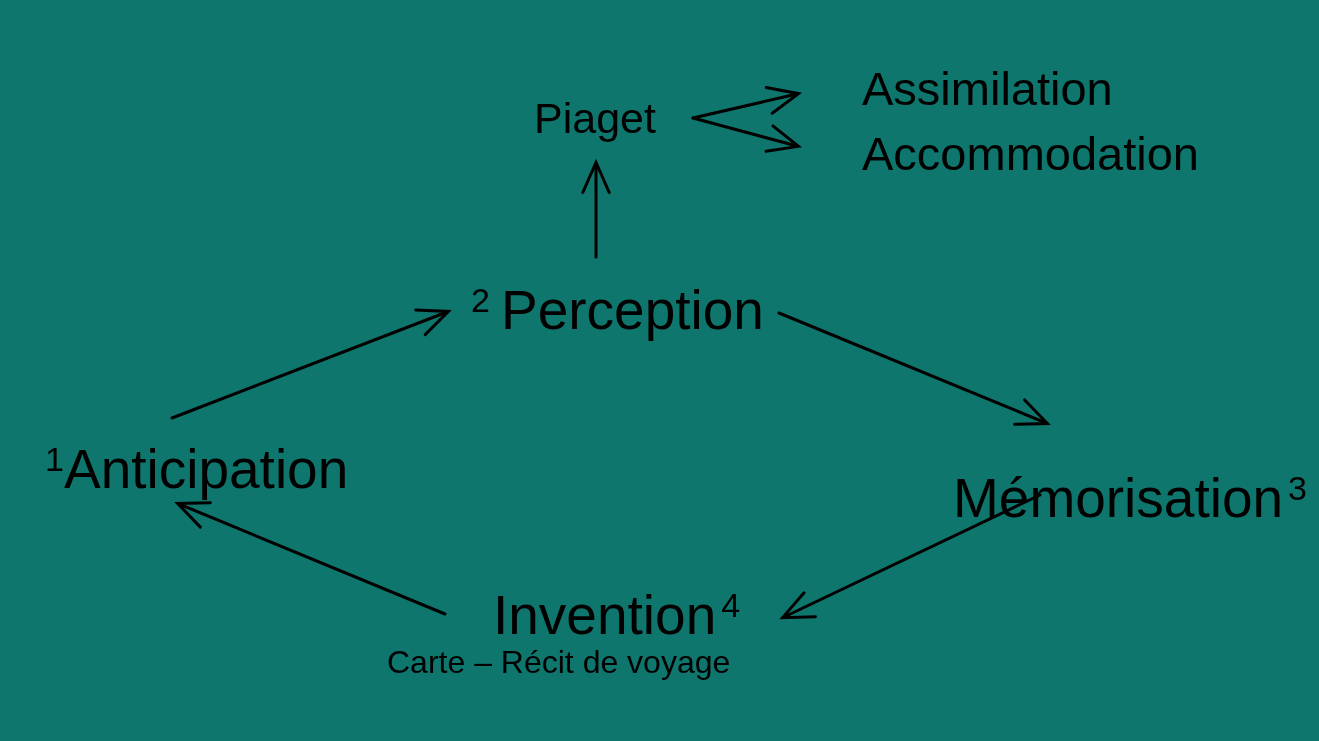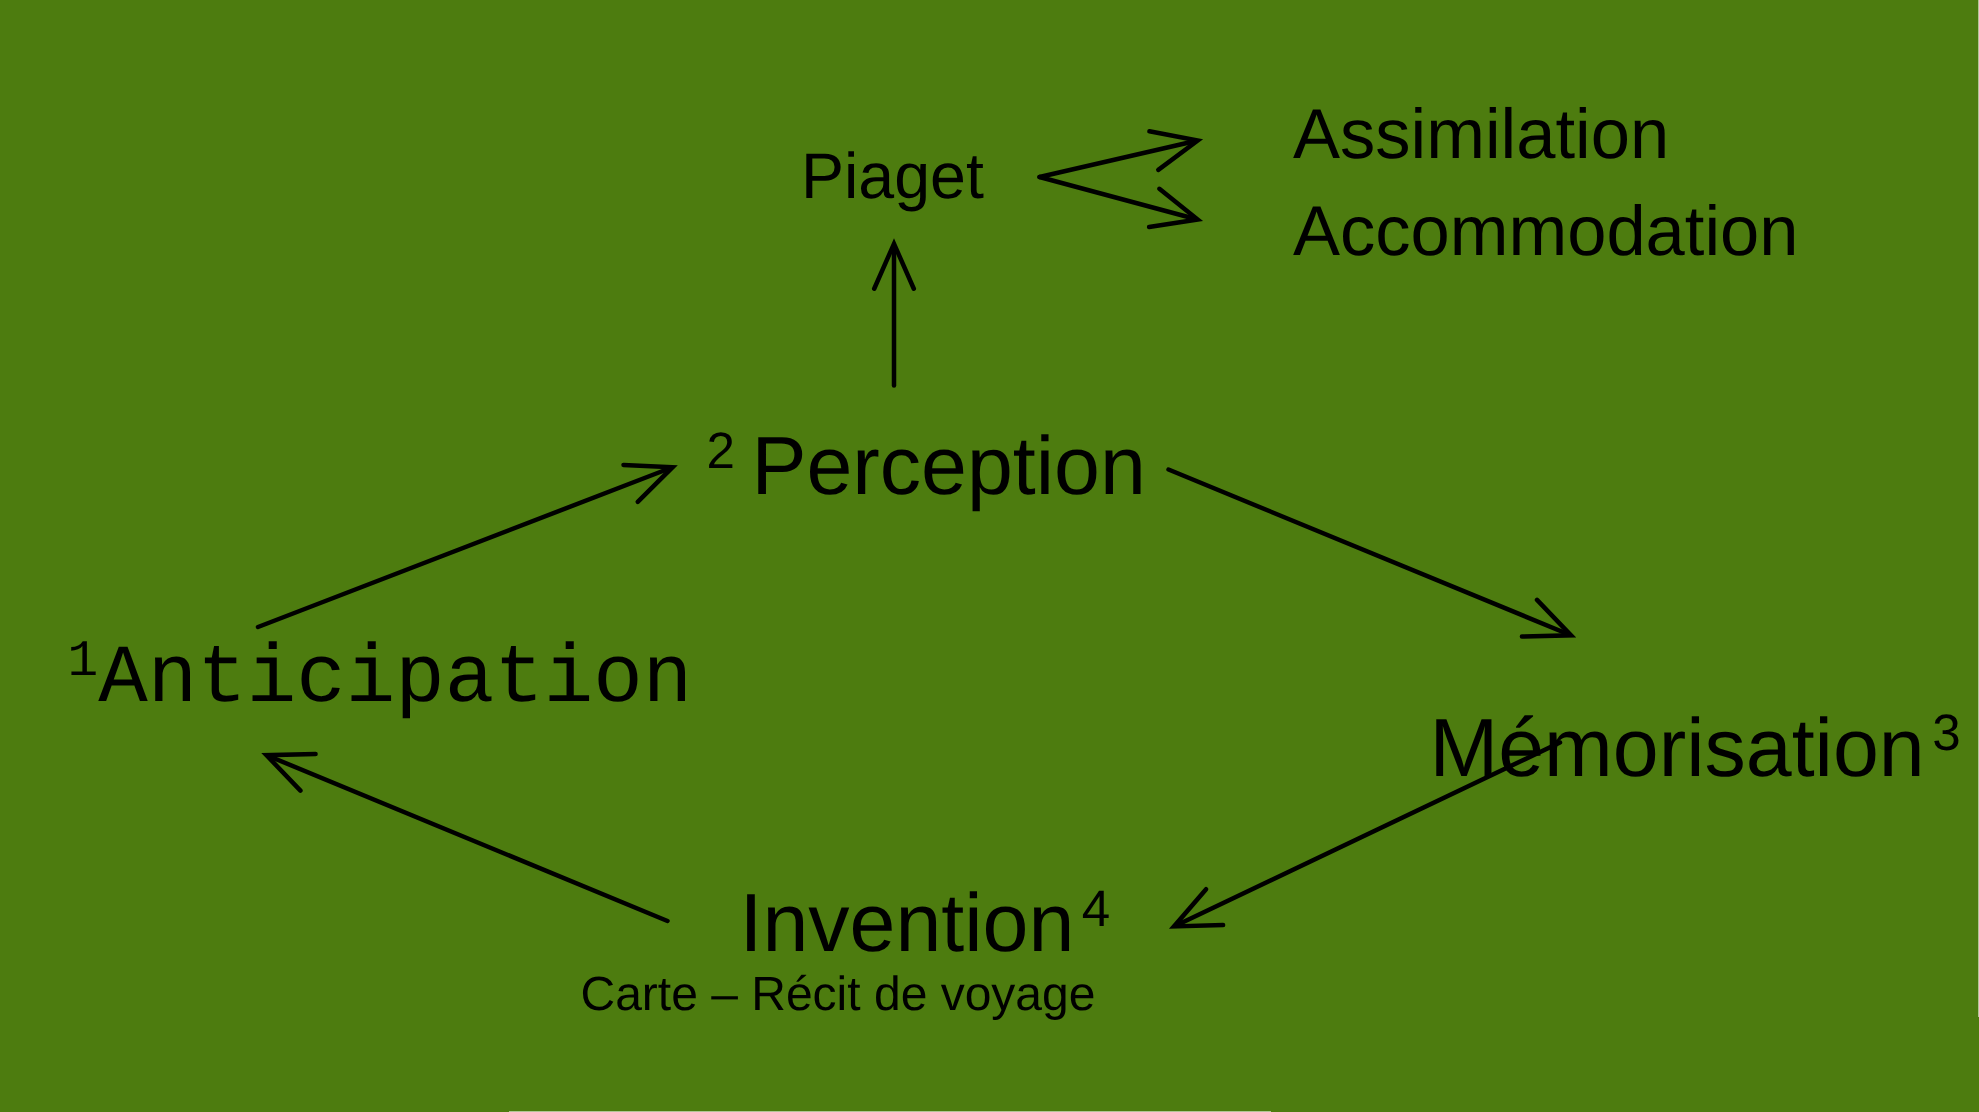--- a/index.html
+++ b/index.html
@@ -4,21 +4,21 @@
 <style>
   html, body {
     margin: 0;
     padding: 0;
     background: #ffffff;
   }
   .canvas {
     position: relative;
     width: 1319px;
     height: 741px;
-    background: #4d7c0f;
+    background: #0f766e;
     overflow: hidden;
     font-family: "Liberation Sans", "DejaVu Sans", sans-serif;
     color: #000000;
   }
   .arrow-layer {
     position: absolute;
     left: 0;
     top: 0;
     width: 1319px;
     height: 741px;
@@ -72,21 +72,21 @@
   </div>
 
   <div class="label node-branch" style="left:818px; top:128px;">
     <span>Accommodation</span>
   </div>
 
   <div class="label node-main" style="left:471px; top:280px;">
     <sup class="sup-gap-after">2</sup><span>Perception</span>
   </div>
 
-  <div class="label node-main" style="left:45px; top:423px;font-family:Liberation Mono, monospace;">
+  <div class="label node-main" style="left:45px; top:439px;">
     <sup>1</sup><span>Anticipation</span>
   </div>
 
   <div class="label node-main" style="left:953px; top:437px;margin-top:31px;">
     <span>Mémorisation</span><sup class="sup-gap-before">3</sup>
   </div>
 
   <div class="label node-main" style="left:493px; top:585px;">
     <span>Invention</span><sup class="sup-gap-before">4</sup>
   </div>

